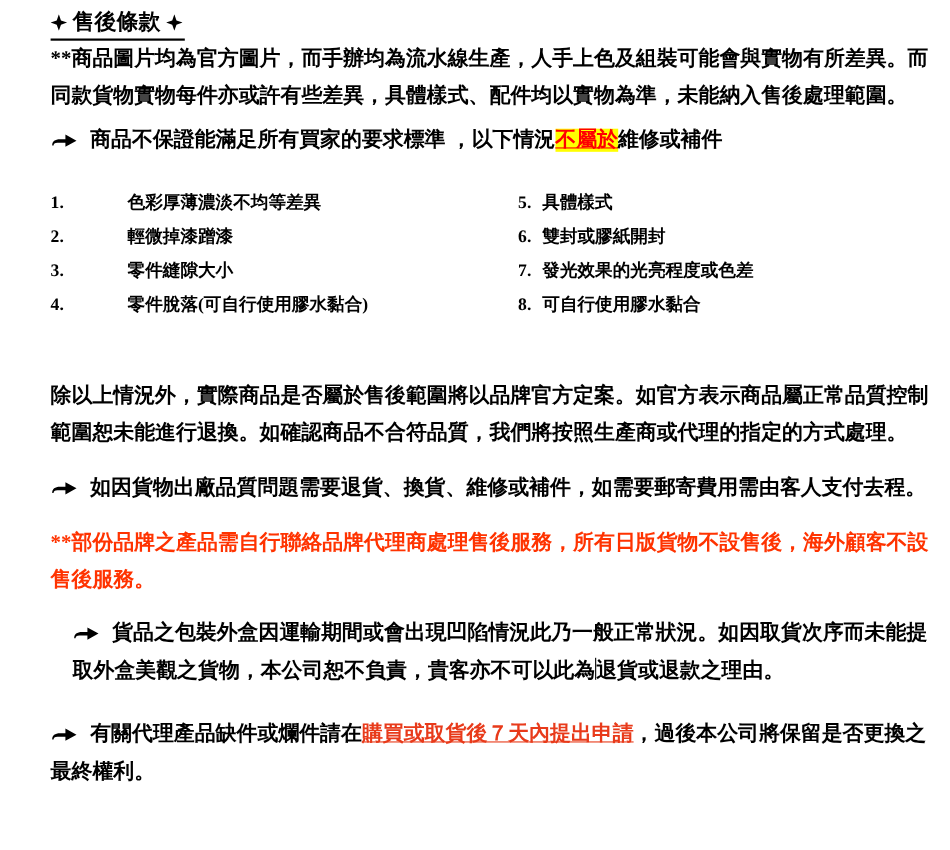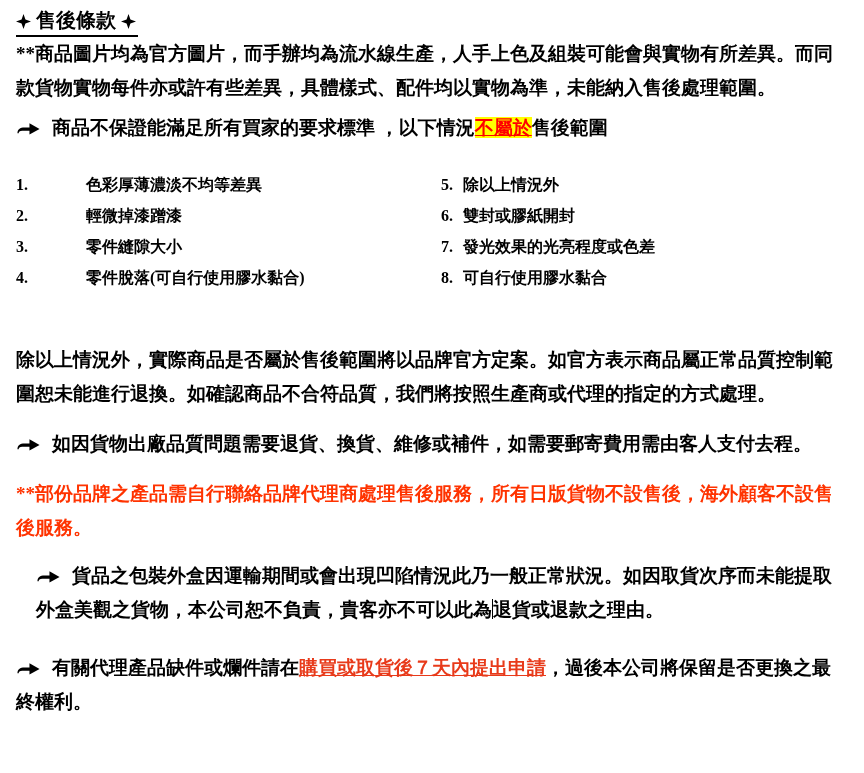--- a/index.html
+++ b/index.html
@@ -1,21 +1,21 @@
 <!DOCTYPE html>
 <html><head>
 <meta charset="utf-8">
 <style>
   html,body{margin:0;padding:0;}
   body{
     width:864px;height:773px;background:#ffffff;overflow:hidden;
     font-family:"Liberation Serif","DejaVu Serif",serif;
     font-weight:bold;color:#000000;
   }
-  .doc{box-sizing:border-box;width:864px;height:773px;padding:6px 16px 0 16px;}
+  .doc{box-sizing:border-box;width:864px;height:773px;padding:6px 16px 0 46px;}
   .para{font-size:19px;line-height:34px;margin:0;white-space:pre-wrap;}
   .title-row{font-size:20px;line-height:28px;margin:0;}
   .title-underline{display:inline-block;border-bottom:2px solid #000;padding:0 2px 1px 0;}
   .star{width:15px;height:15px;vertical-align:-2px;}
   .arrow{width:25px;height:15px;margin-right:11px;vertical-align:-1px;}
   .notice{margin-top:6px;}
   .hl{color:#ff0000;background:#ffff00;text-decoration:underline;text-decoration-color:#ff0000;text-align:right;}
   .exclusions{
     display:grid;grid-template-columns:425px 1fr;
     font-size:16px;line-height:31px;margin-top:24px;
@@ -40,25 +40,25 @@
           <path d="M7 0 L8.8 5.2 L14 7 L8.8 8.8 L7 14 L5.2 8.8 L0 7 L5.2 5.2 Z" fill="#000"></path>
         </svg><span> <span>售後條款</span> </span><svg class="star" viewBox="0 0 14 14">
           <path d="M7 0 L8.8 5.2 L14 7 L8.8 8.8 L7 14 L5.2 8.8 L0 7 L5.2 5.2 Z" fill="#000"></path>
         </svg></span>
   </div>
 
   <p class="para"><span>**商品圖片均為官方圖片，而手辦均為流水線生產，人手上色及組裝可能會與實物有所差異。而同款貨物實物每件亦或許有些差異，具體樣式、配件均以實物為準，未能納入售後處理範圍。</span></p>
 
   <p class="para notice"><svg class="arrow" viewBox="0 0 26 15">
         <path d="M1.5 13.5 C1.5 9.5 4 7.5 9 7.5 L14 7.5 L14 3.2 L24.5 9 L14 14.8 L14 10.8 L6.5 10.8 C3.8 10.8 2.8 11.8 2.8 13.5 Z" fill="#000"></path>
-      </svg><span>商品不保證能滿足所有買家的要求標準 ，以下情況</span><span class="hl">不屬於</span><span>售後範圍</span></p>
+      </svg><span>商品不保證能滿足所有買家的要求標準 ，以下情況</span><span class="hl">不屬於</span><span>維修或補件</span></p>
 
   <div class="exclusions">
     <div><span class="num-left">1.</span><span>色彩厚薄濃淡不均等差異</span></div>
-    <div><span class="num-right">5.</span><span>除以上情況外</span></div>
+    <div><span class="num-right">5.</span><span>具體樣式</span></div>
     <div><span class="num-left">2.</span><span>輕微掉漆蹭漆</span></div>
     <div><span class="num-right">6.</span><span>雙封或膠紙開封</span></div>
     <div><span class="num-left">3.</span><span>零件縫隙大小</span></div>
     <div><span class="num-right">7.</span><span>發光效果的光亮程度或色差</span></div>
     <div><span class="num-left">4.</span><span>零件脫落(可自行使用膠水黏合)</span></div>
     <div><span class="num-right">8.</span><span>可自行使用膠水黏合</span></div>
   </div>
 
   <p class="para decision"><span>除以上情況外，實際商品是否屬於售後範圍將以品牌官方定案。如官方表示商品屬正常品質控制範圍恕未能進行退換。如確認商品不合符品質，我們將按照生產商或代理的指定的方式處理。</span></p>
 

